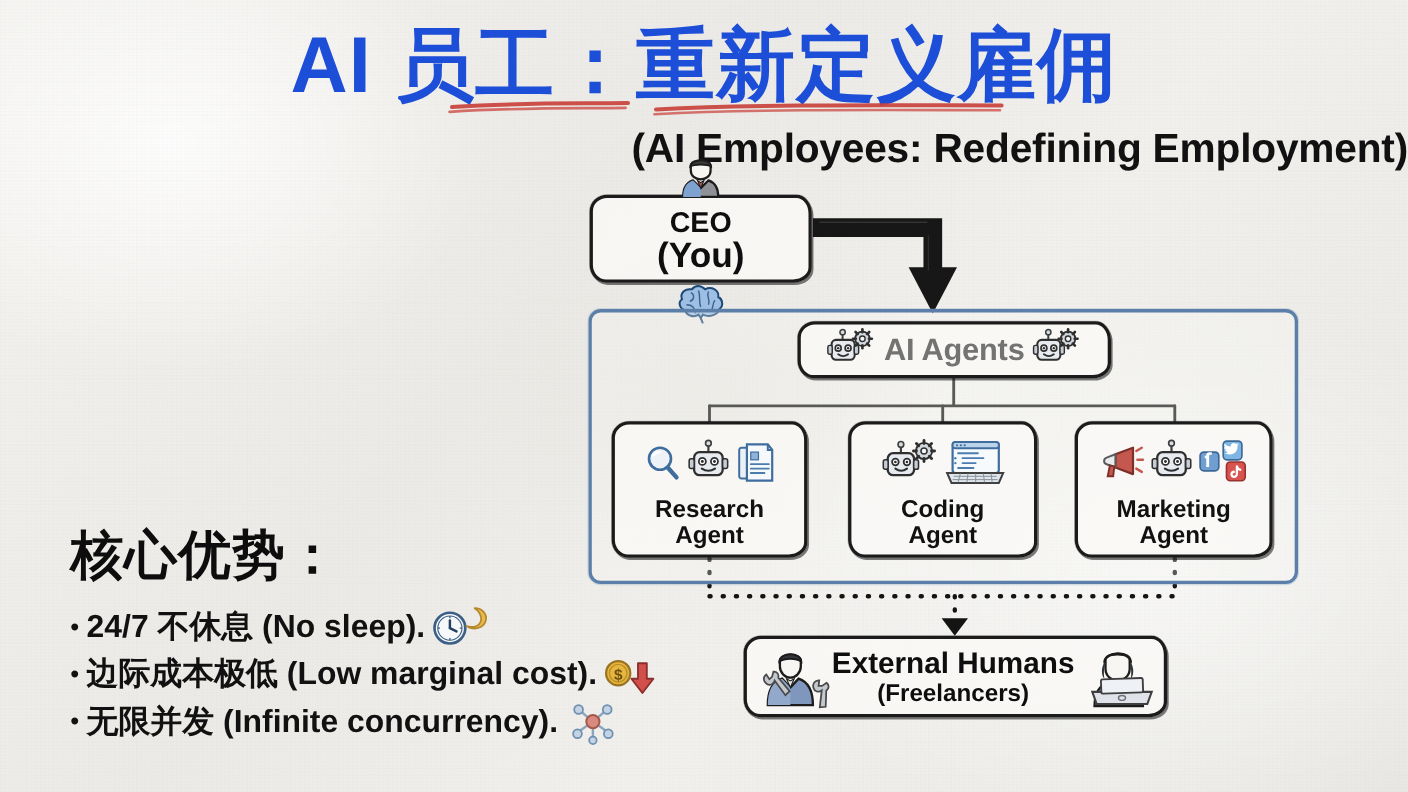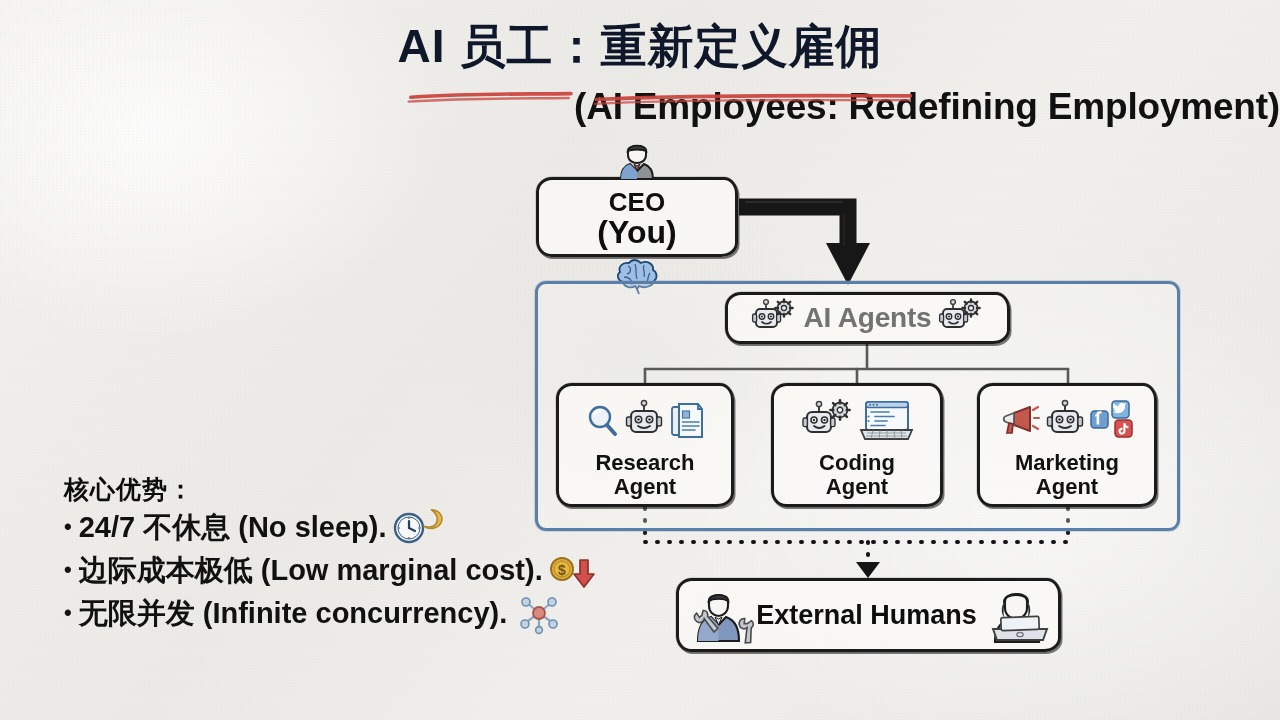--- a/index.html
+++ b/index.html
@@ -33,25 +33,25 @@
       repeating-linear-gradient(90deg, rgba(160,160,155,.045) 0 1px, rgba(255,255,255,0) 1px 4px);
   }
 
   
   .title-block {
     position: absolute;
     left: 0; right: 0; top: 22px;
     text-align: center;
   }
   .title-cn {
-    font-size: 46px;
+    font-size: 72px;
     font-weight: 700;
     letter-spacing: 1px;
     line-height: 1.08;
-    color: #0f172a;
+    color: #1d4ed8;
     display: inline-block;
     position: relative;
     white-space: nowrap;
   }
   .title-underlines {
     position: absolute;
     left: 0; right: 0; top: 92px;
     height: 16px;
     pointer-events: none;
   }
@@ -149,22 +149,22 @@
   }
   .ext-text .l2 { font-size: 22px; display: block; }
 
   
   #advantages {
     position: absolute;
     left: 64px; top: 473px;
     width: 620px;
   }
   .adv-heading {
-    font-size: 25px; font-weight: 700; letter-spacing: 1px;
-    color: #0d0d0d; 
+    font-size: 48px; font-weight: 700; letter-spacing: 1px;
+    color: #0d0d0d; margin-bottom: 12px;
   }
   .adv-item {
     display: flex; align-items: center;
     font-size: 29px; font-weight: 700;
     color: #111; line-height: 1.45;
     white-space: nowrap;
     margin-bottom: 1px;
   }
   .adv-bullet { margin-right: 7px; font-size: 22px; line-height: 1; }
   .adv-icon { margin-left: 6px; display: inline-flex; align-items: center; }
@@ -481,20 +481,21 @@
       <g transform="translate(4,30) rotate(-22)">
         <path d="M5 0 C1 1, 0 5, 2 8 C4 11, 8 11, 10 8 L14 24 L19 22 L14 7 C16 4, 15 1, 12 0 L9 4 L6 5 Z" fill="#c4c9cf" stroke="#4a4a4a" stroke-width="1.6"></path>
       </g>
       <g transform="translate(52,32) rotate(18)">
         <path d="M5 0 C1 1, 0 5, 2 8 C4 11, 8 11, 10 8 L13 23 L18 21 L14 7 C16 4, 15 1, 12 0 L9 4 L6 5 Z" fill="#c4c9cf" stroke="#4a4a4a" stroke-width="1.6"></path>
       </g>
     </svg>
   </span>
   <span class="ext-text">
     <span>External Humans</span>
+    <span class="l2">(Freelancers)</span>
   </span>
   <span>
     <svg width="66" height="60" viewBox="0 0 66 60">
       <path d="M22 16 C22 7, 44 7, 44 16 L44 23 C44 30, 38 34, 33 34 C28 34, 22 30, 22 23 Z" fill="#f7f6f3" stroke="#1c1c1c" stroke-width="2.1"></path>
       <path d="M21 18 C19 7, 47 5, 45 18 C45 12, 41 10, 33 10 C25 10, 21 12, 21 18 Z" fill="#2f3338" stroke="#1c1c1c" stroke-width="1.8"></path>
       <path d="M21 17 C18 22, 18 29, 21 32 C20 26, 21 21, 22 18 Z" fill="#2f3338"></path>
       <path d="M45 17 C48 22, 48 29, 45 32 C46 26, 45 21, 44 18 Z" fill="#2f3338"></path>
       <path d="M25 35 C16 38, 12 45, 12 57 L56 57 C56 45, 51 38, 42 35 Z" fill="#8fb0d8" stroke="#1c1c1c" stroke-width="2.1"></path>
       <path d="M10 44 L64 44 L60 55 L14 55 Z" fill="#dfe3e9" stroke="#3f3f3f" stroke-width="1.9"></path>
       <rect x="18" y="32" width="38" height="13" rx="1.6" fill="#eef2f7" stroke="#3f3f3f" stroke-width="1.7" transform="rotate(-2 37 38)"></rect>

